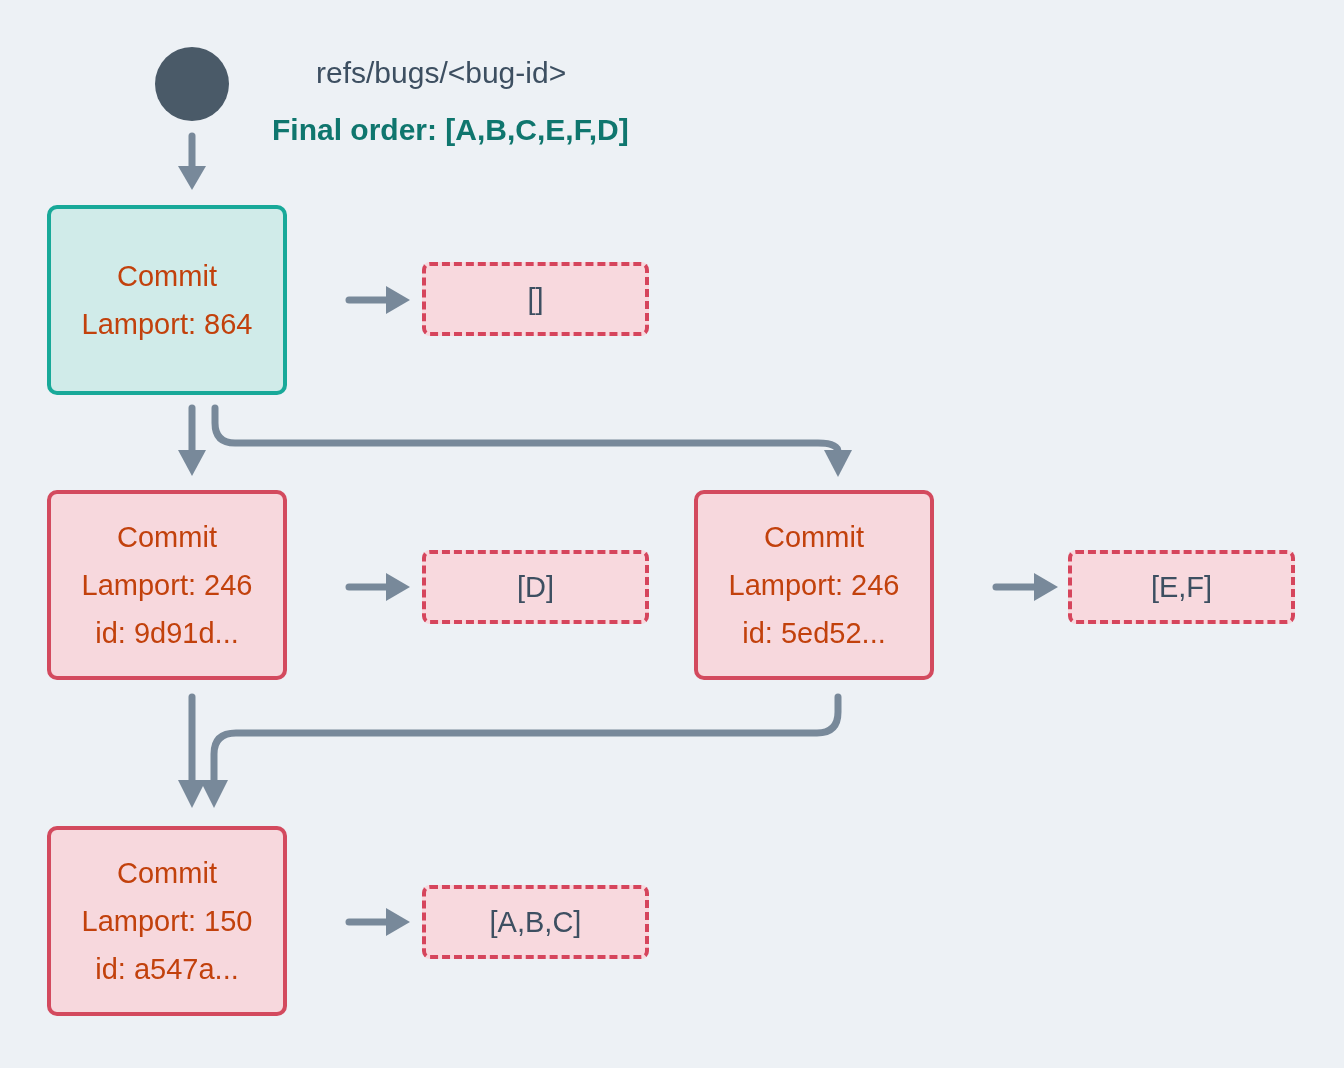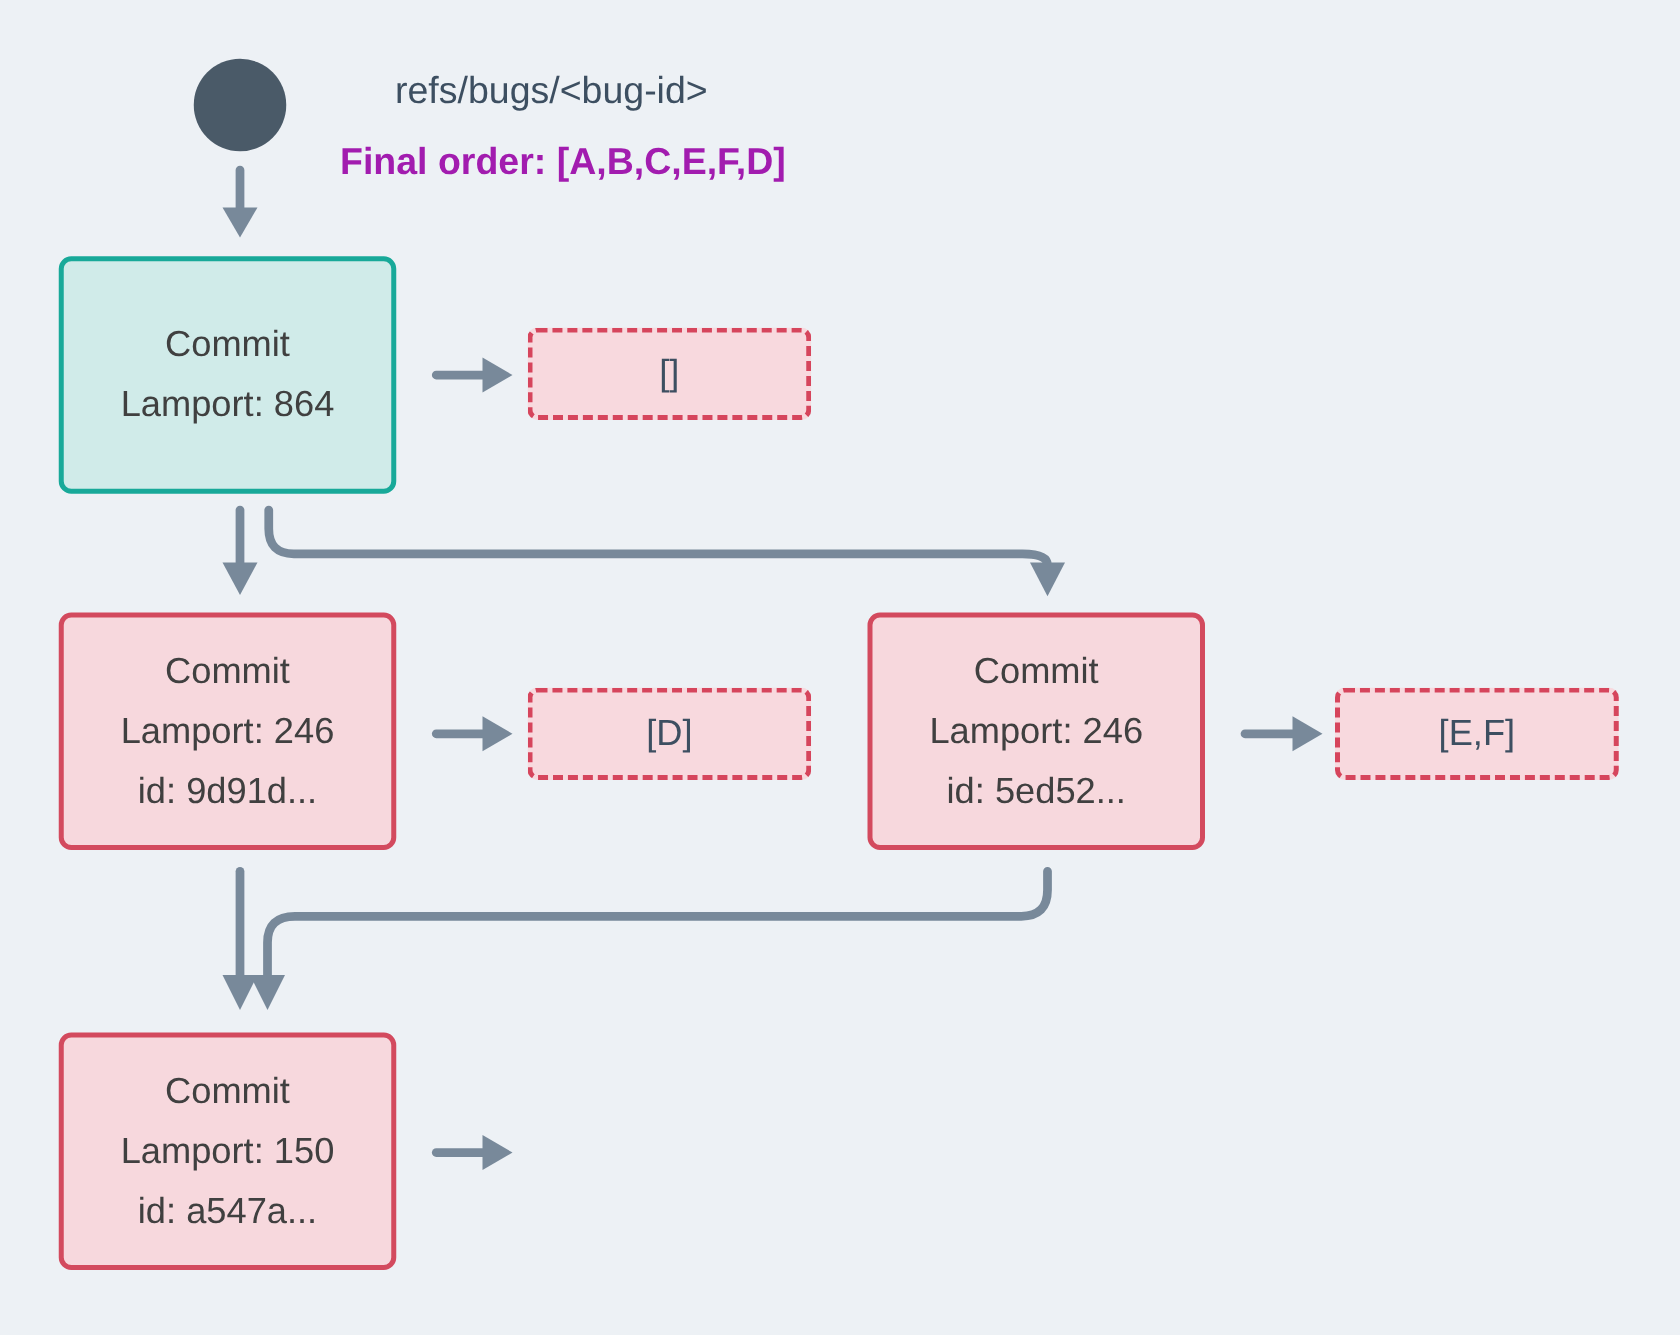--- a/index.html
+++ b/index.html
@@ -20,28 +20,28 @@
     background:#4a5a68;z-index:2;
   }
   .ref-label{
     position:absolute;left:272px;top:56px;
     font-size:30px;color:#3d4f61;z-index:2;
     white-space:nowrap;
     margin-left:44px;
   }
   .final-order{
     position:absolute;left:272px;top:113px;
-    font-size:30px;font-weight:bold;color:#a21caf;z-index:2;
+    font-size:30px;font-weight:bold;color:#0f766e;z-index:2;
     white-space:nowrap;
   }
   .commit-box{
-    position:absolute;width:270px;height:190px;
+    position:absolute;width:240px;height:190px;
     border-radius:10px;box-sizing:border-box;
     display:flex;flex-direction:column;justify-content:center;align-items:center;
-    font-size:29px;color:#404040;z-index:2;
+    font-size:29px;color:#c2410c;z-index:2;
   }
   .commit-box .line{line-height:48px;white-space:nowrap;}
   .commit-head{background:#d0ebe9;border:4px solid #18a999;}
   .commit-pink{background:#f7d8dd;border:4px solid #d34a5e;}
   .ops-box{
     position:absolute;width:227px;height:74px;
     border:4px dashed #d6455c;background:#f8d9de;
     border-radius:8px;box-sizing:border-box;
     display:flex;justify-content:center;align-items:center;
     font-size:29px;color:#3d4f61;z-index:2;
@@ -100,14 +100,15 @@
     <div class="line">Lamport: 246</div>
     <div class="line">id: 5ed52...</div>
   </div>
   <div class="ops-box" style="left:1068px;top:550px">[E,F]</div>
 
   <div class="commit-box commit-pink" style="left:47px;top:826px">
     <div class="line">Commit</div>
     <div class="line">Lamport: 150</div>
     <div class="line">id: a547a...</div>
   </div>
+  <div class="ops-box" style="left:422px;top:885px">[A,B,C]</div>
 
 </div>
 
 </body></html>

